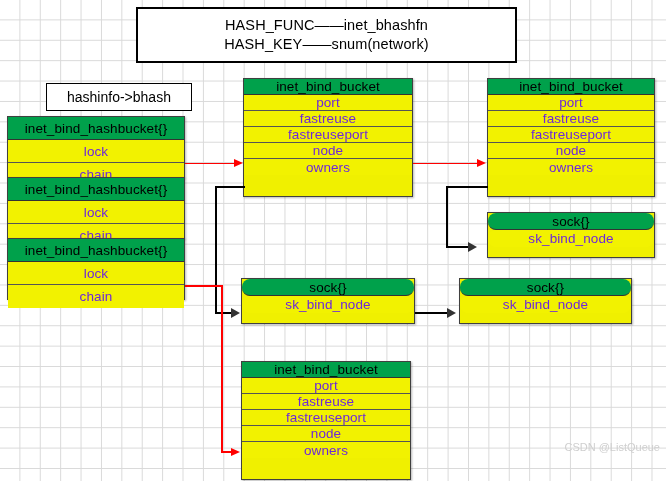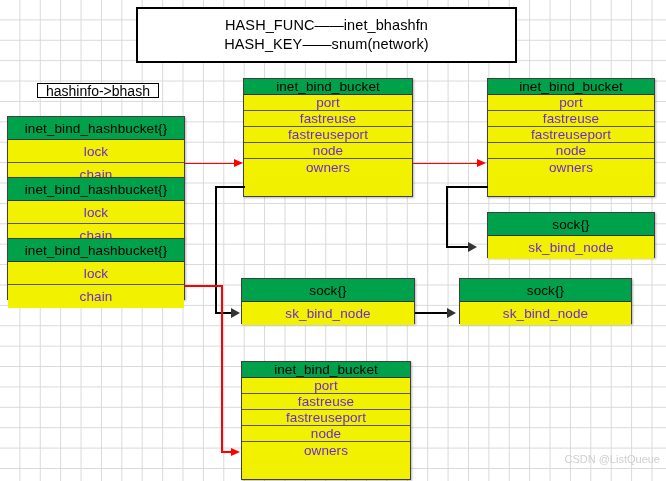--- a/index.html
+++ b/index.html
@@ -40,24 +40,24 @@
     font-size: 14.5px;
     color: #000000;
     line-height: 19px;
     white-space: pre;
     letter-spacing: 0.1px;
   }
 
   
   .tag-box {
     position: absolute;
-    left: 37px;
+    left: 46px;
     top: 83px;
-    height: 15px;
-    padding: 0 8px;
+    height: 28px;
+    padding: 0 20px;
     border: 1px solid #000000;
     background: #ffffff;
     box-sizing: border-box;
     display: flex;
     align-items: center;
     justify-content: center;
     font-size: 14px;
     color: #000000;
     white-space: nowrap;
   }
@@ -87,21 +87,21 @@
   .row.head {
     background: #00a14b;
     color: #000000;
     border-bottom: 1px solid #333333;
   }
 
   
   .hb .row { height: 23px; }
   
   .bk .row { height: 16px; }
-  .sk .row { height: 23px; }
+  .sk .row { height: 17px; border-radius: 8px; }
 
   
   .seg {
     position: absolute;
     background: #000000;
   }
   .seg.red { background: #ff0000; }
 
   .arrow {
     position: absolute;
@@ -113,21 +113,21 @@
   .arrow.red {
     border-left-color: #ff0000;
     border-top-width: 4.5px;
     border-bottom-width: 4.5px;
   }
 
   
   .watermark {
     position: absolute;
     right: 6px;
-    bottom: 16px;
+    bottom: 28px;
     font-size: 11px;
     color: #cfcfcf;
     white-space: nowrap;
     user-select: none;
   }
 </style>
 </head>
 <body>
 
 <div id="canvas">

